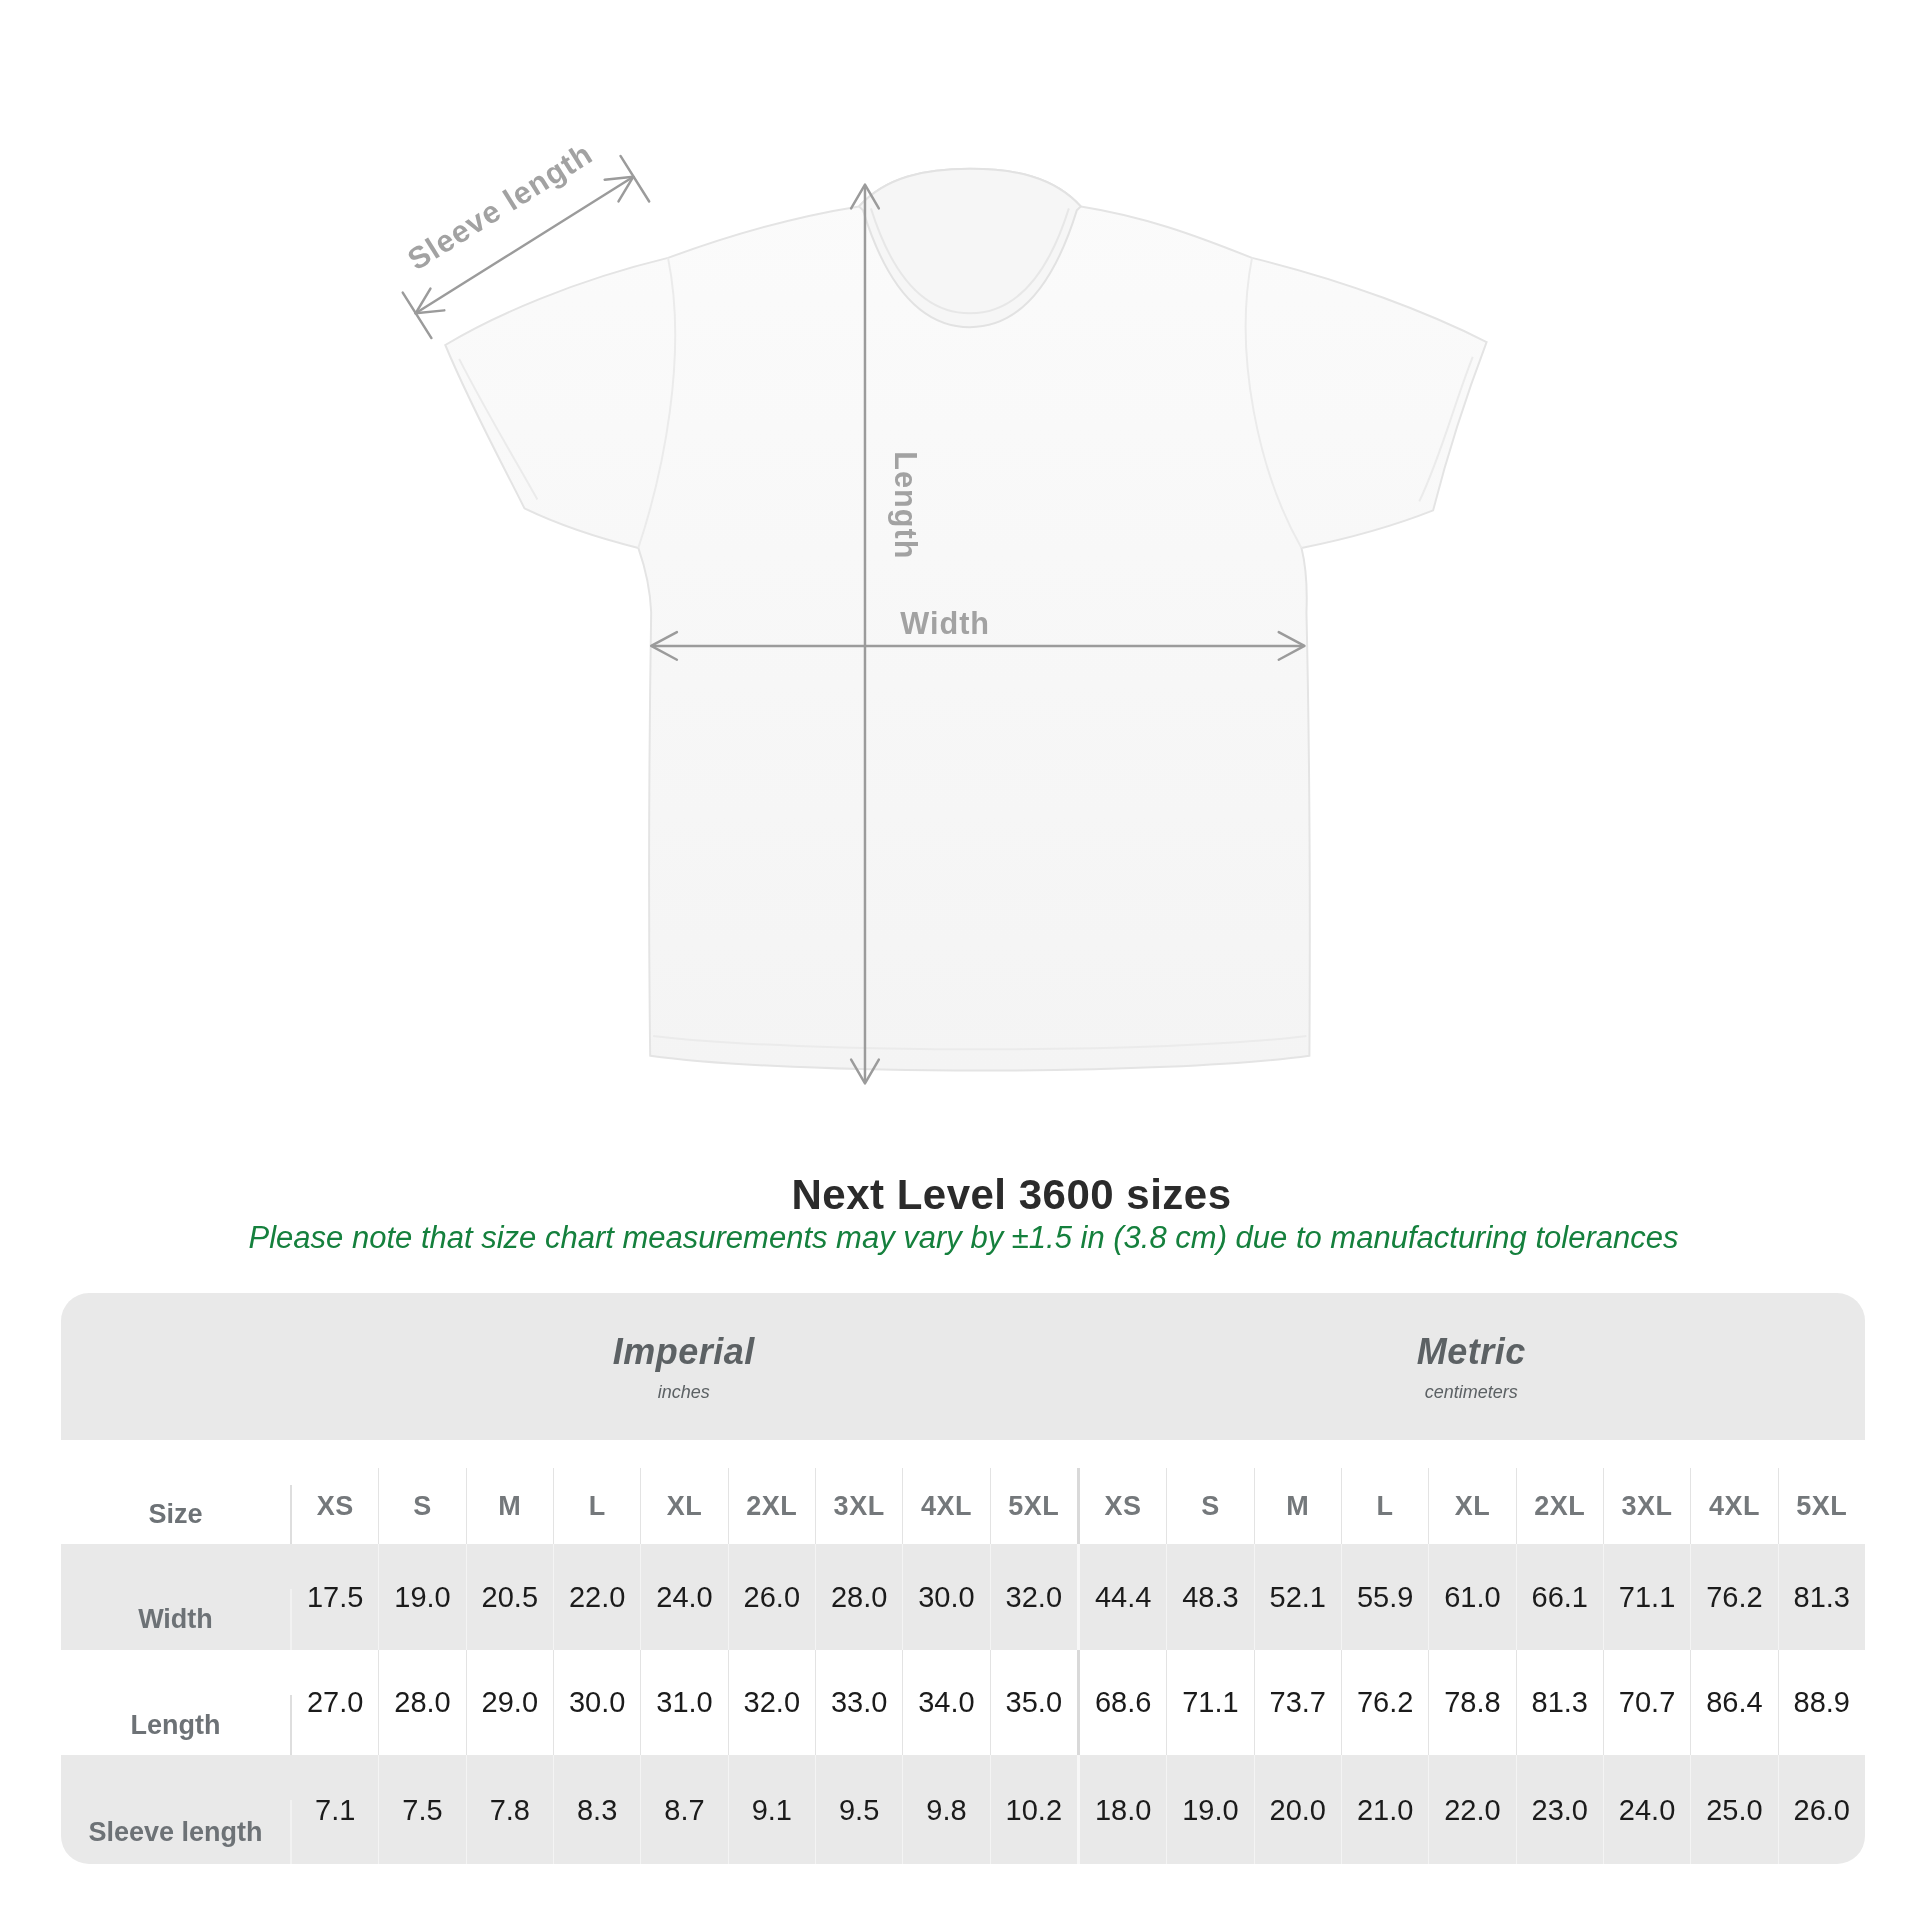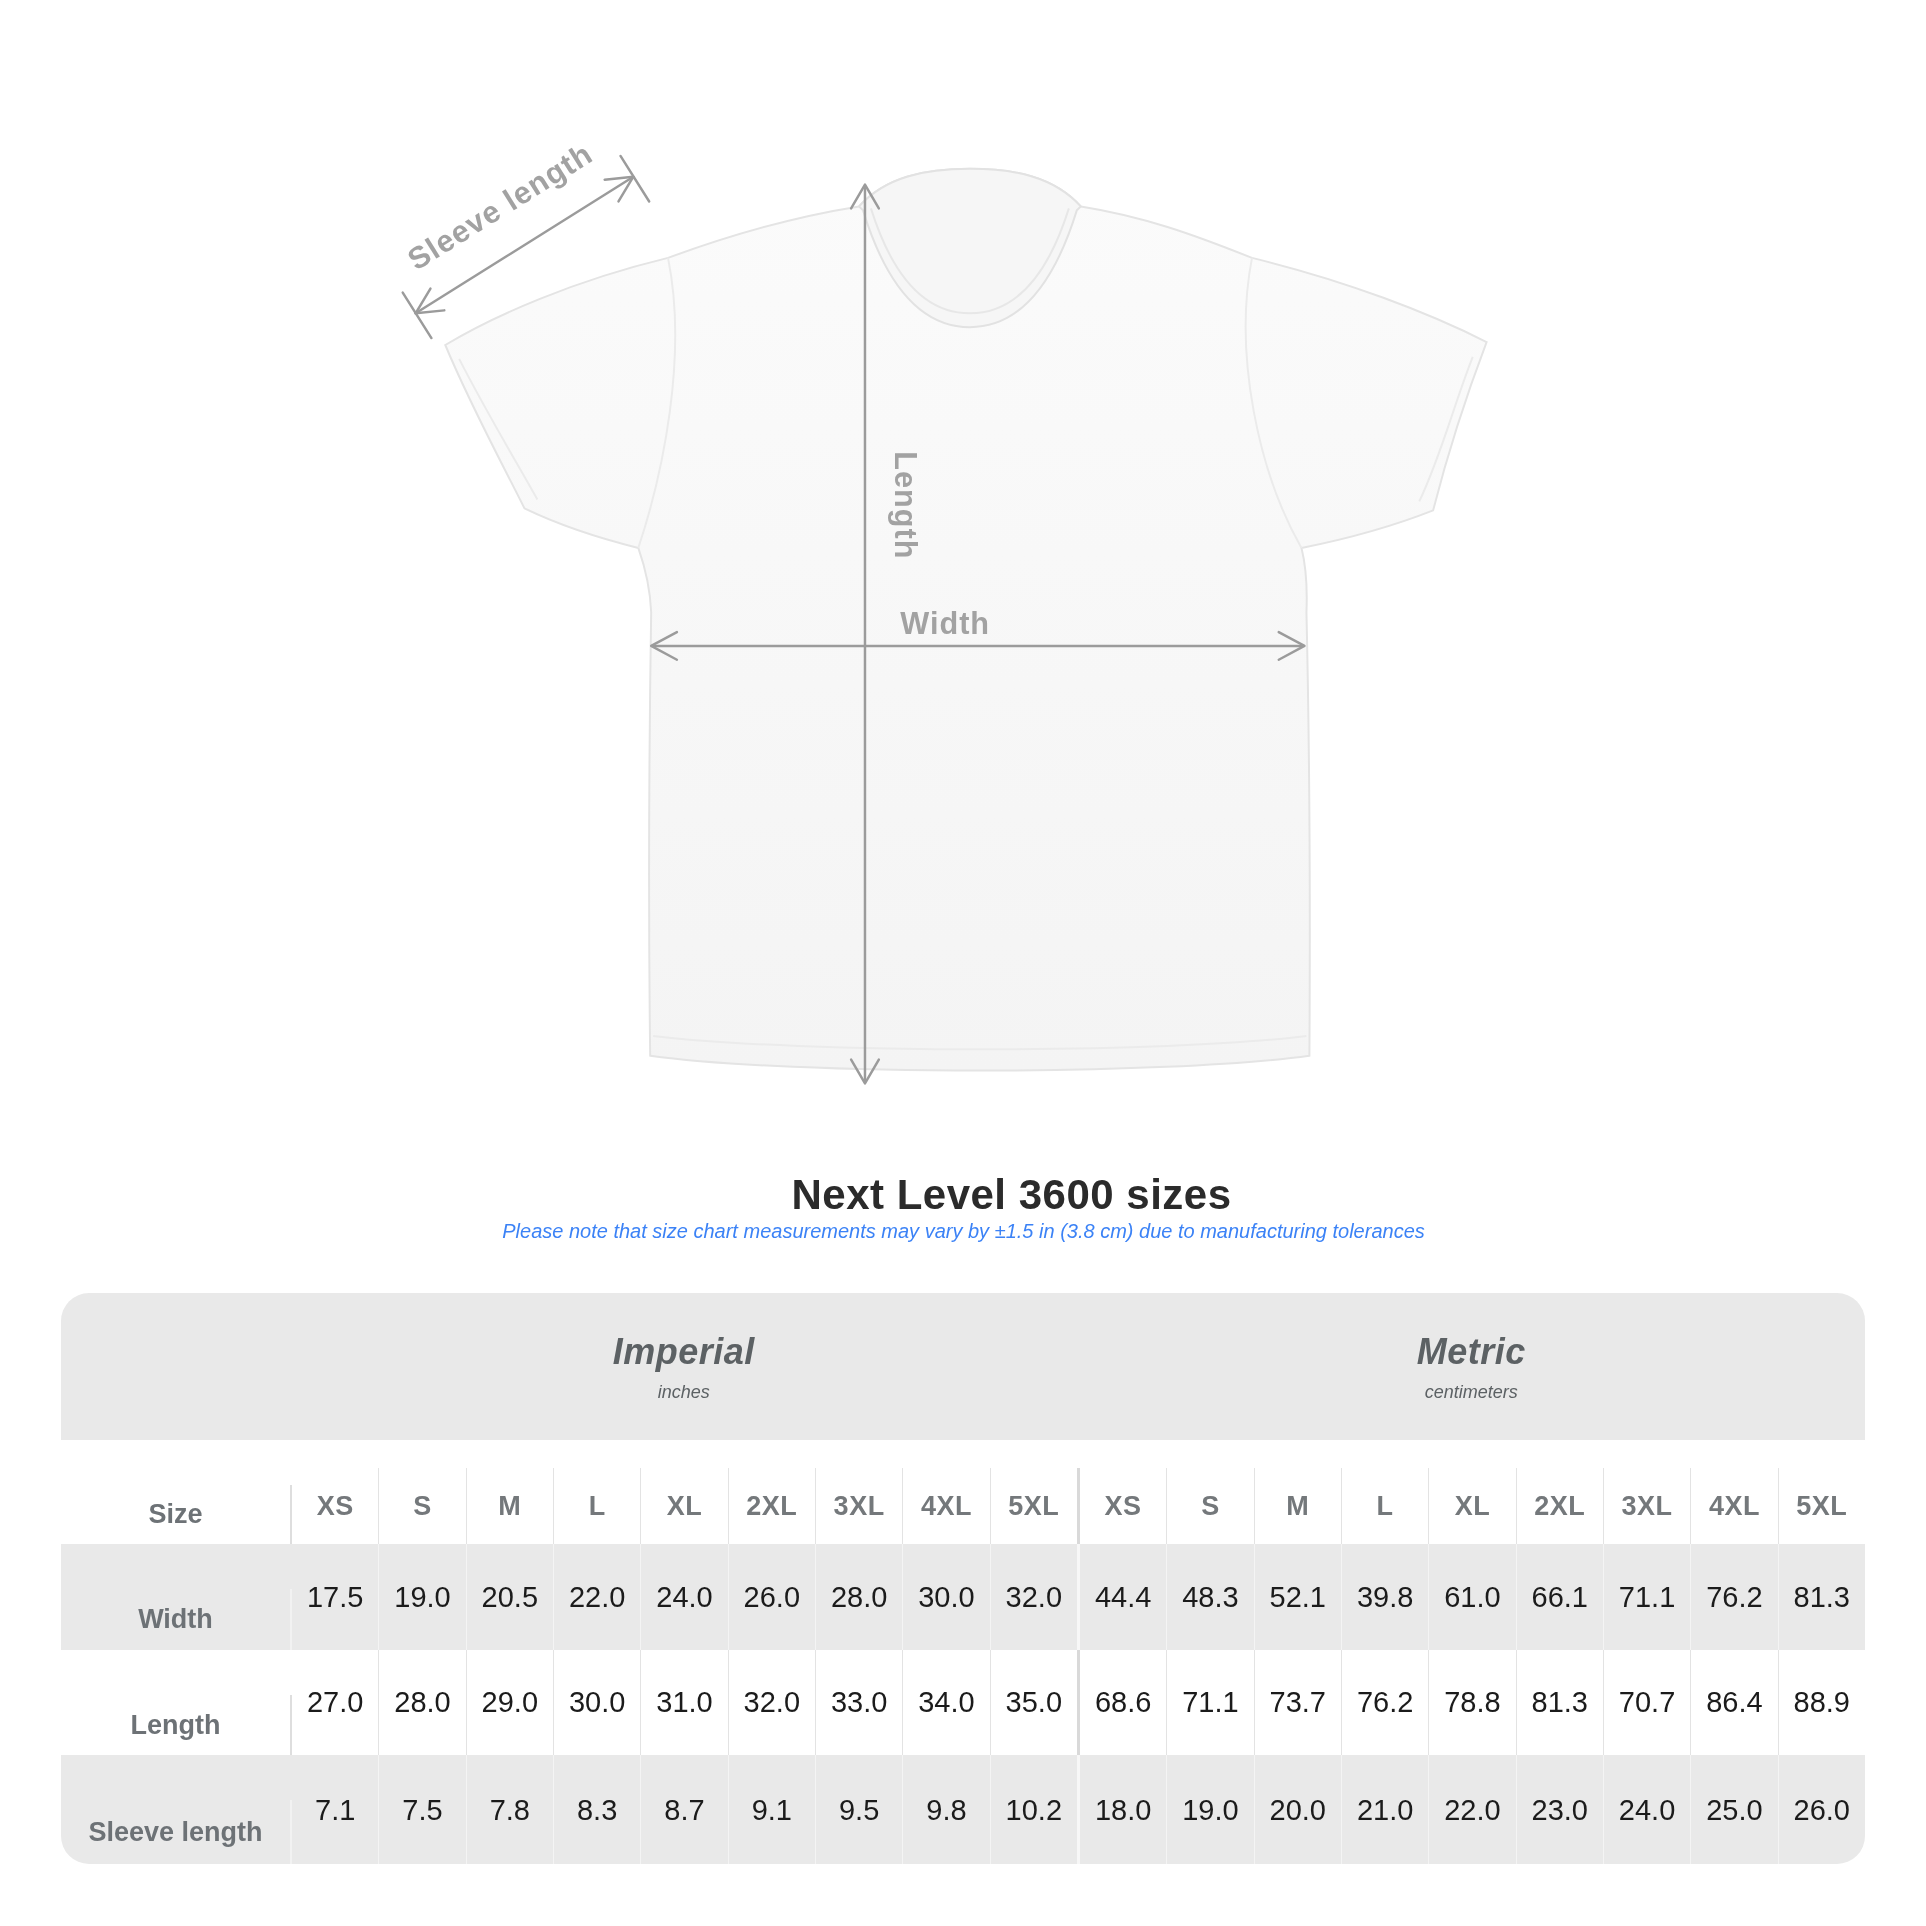--- a/index.html
+++ b/index.html
@@ -9,21 +9,21 @@
   }
   
   .shirt-wrap{position:absolute;left:376px;top:147px;width:1168px;height:980px;}
   .measure-line{stroke:#9b9b9b;stroke-width:2.5;fill:none;stroke-linecap:round;stroke-linejoin:round;}
   .measure-label{font-family:"Liberation Sans","DejaVu Sans",sans-serif;font-weight:bold;
     font-size:31px;fill:#a2a2a2;letter-spacing:1px;}
   
   .title{position:absolute;left:0;top:1171px;width:100%;text-align:center;
     font-size:42px;font-weight:bold;color:#2b2b2b;letter-spacing:0.5px;margin-left:48px;}
   .subtitle{position:absolute;left:0;top:1220px;width:100%;text-align:center;
-    font-size:20px;font-style:italic;color:#3b82f6;}
+    font-size:31px;font-style:italic;color:#15803d;}
   
   .size-table{position:absolute;left:61px;top:1293px;width:1804px;height:571px;
     border-radius:28px;overflow:hidden;background:#ffffff;}
   .t-row{display:flex;width:100%;align-items:stretch;}
   .t-row.gray{background:#e9e9e9;--sep:#f4f4f4;--sepMajor:#f7f7f7;--sepLabel:#f2f2f2;}
   .t-row.white{background:#ffffff;--sep:#e3e3e3;--sepMajor:#d9d9d9;--sepLabel:#dedede;}
   .row-groups{height:147px;background:#e9e9e9;}
   .row-sizes{height:104px;}
   .row-width{height:106px;}
   .row-length{height:105px;}
@@ -162,21 +162,21 @@
         <div class="data-cell val">20.5</div>
         <div class="data-cell val">22.0</div>
         <div class="data-cell val">24.0</div>
         <div class="data-cell val">26.0</div>
         <div class="data-cell val">28.0</div>
         <div class="data-cell val">30.0</div>
         <div class="data-cell val">32.0</div>
         <div class="data-cell val metric-start">44.4</div>
         <div class="data-cell val">48.3</div>
         <div class="data-cell val">52.1</div>
-        <div class="data-cell val">39.8</div>
+        <div class="data-cell val">55.9</div>
         <div class="data-cell val">61.0</div>
         <div class="data-cell val">66.1</div>
         <div class="data-cell val">71.1</div>
         <div class="data-cell val">76.2</div>
         <div class="data-cell val">81.3</div>
       </div>
     <div class="t-row row-length white" id="row-m1">
         <div class="label-cell row-label">Length</div>
         <div class="data-cell val first">27.0</div>
         <div class="data-cell val">28.0</div>

